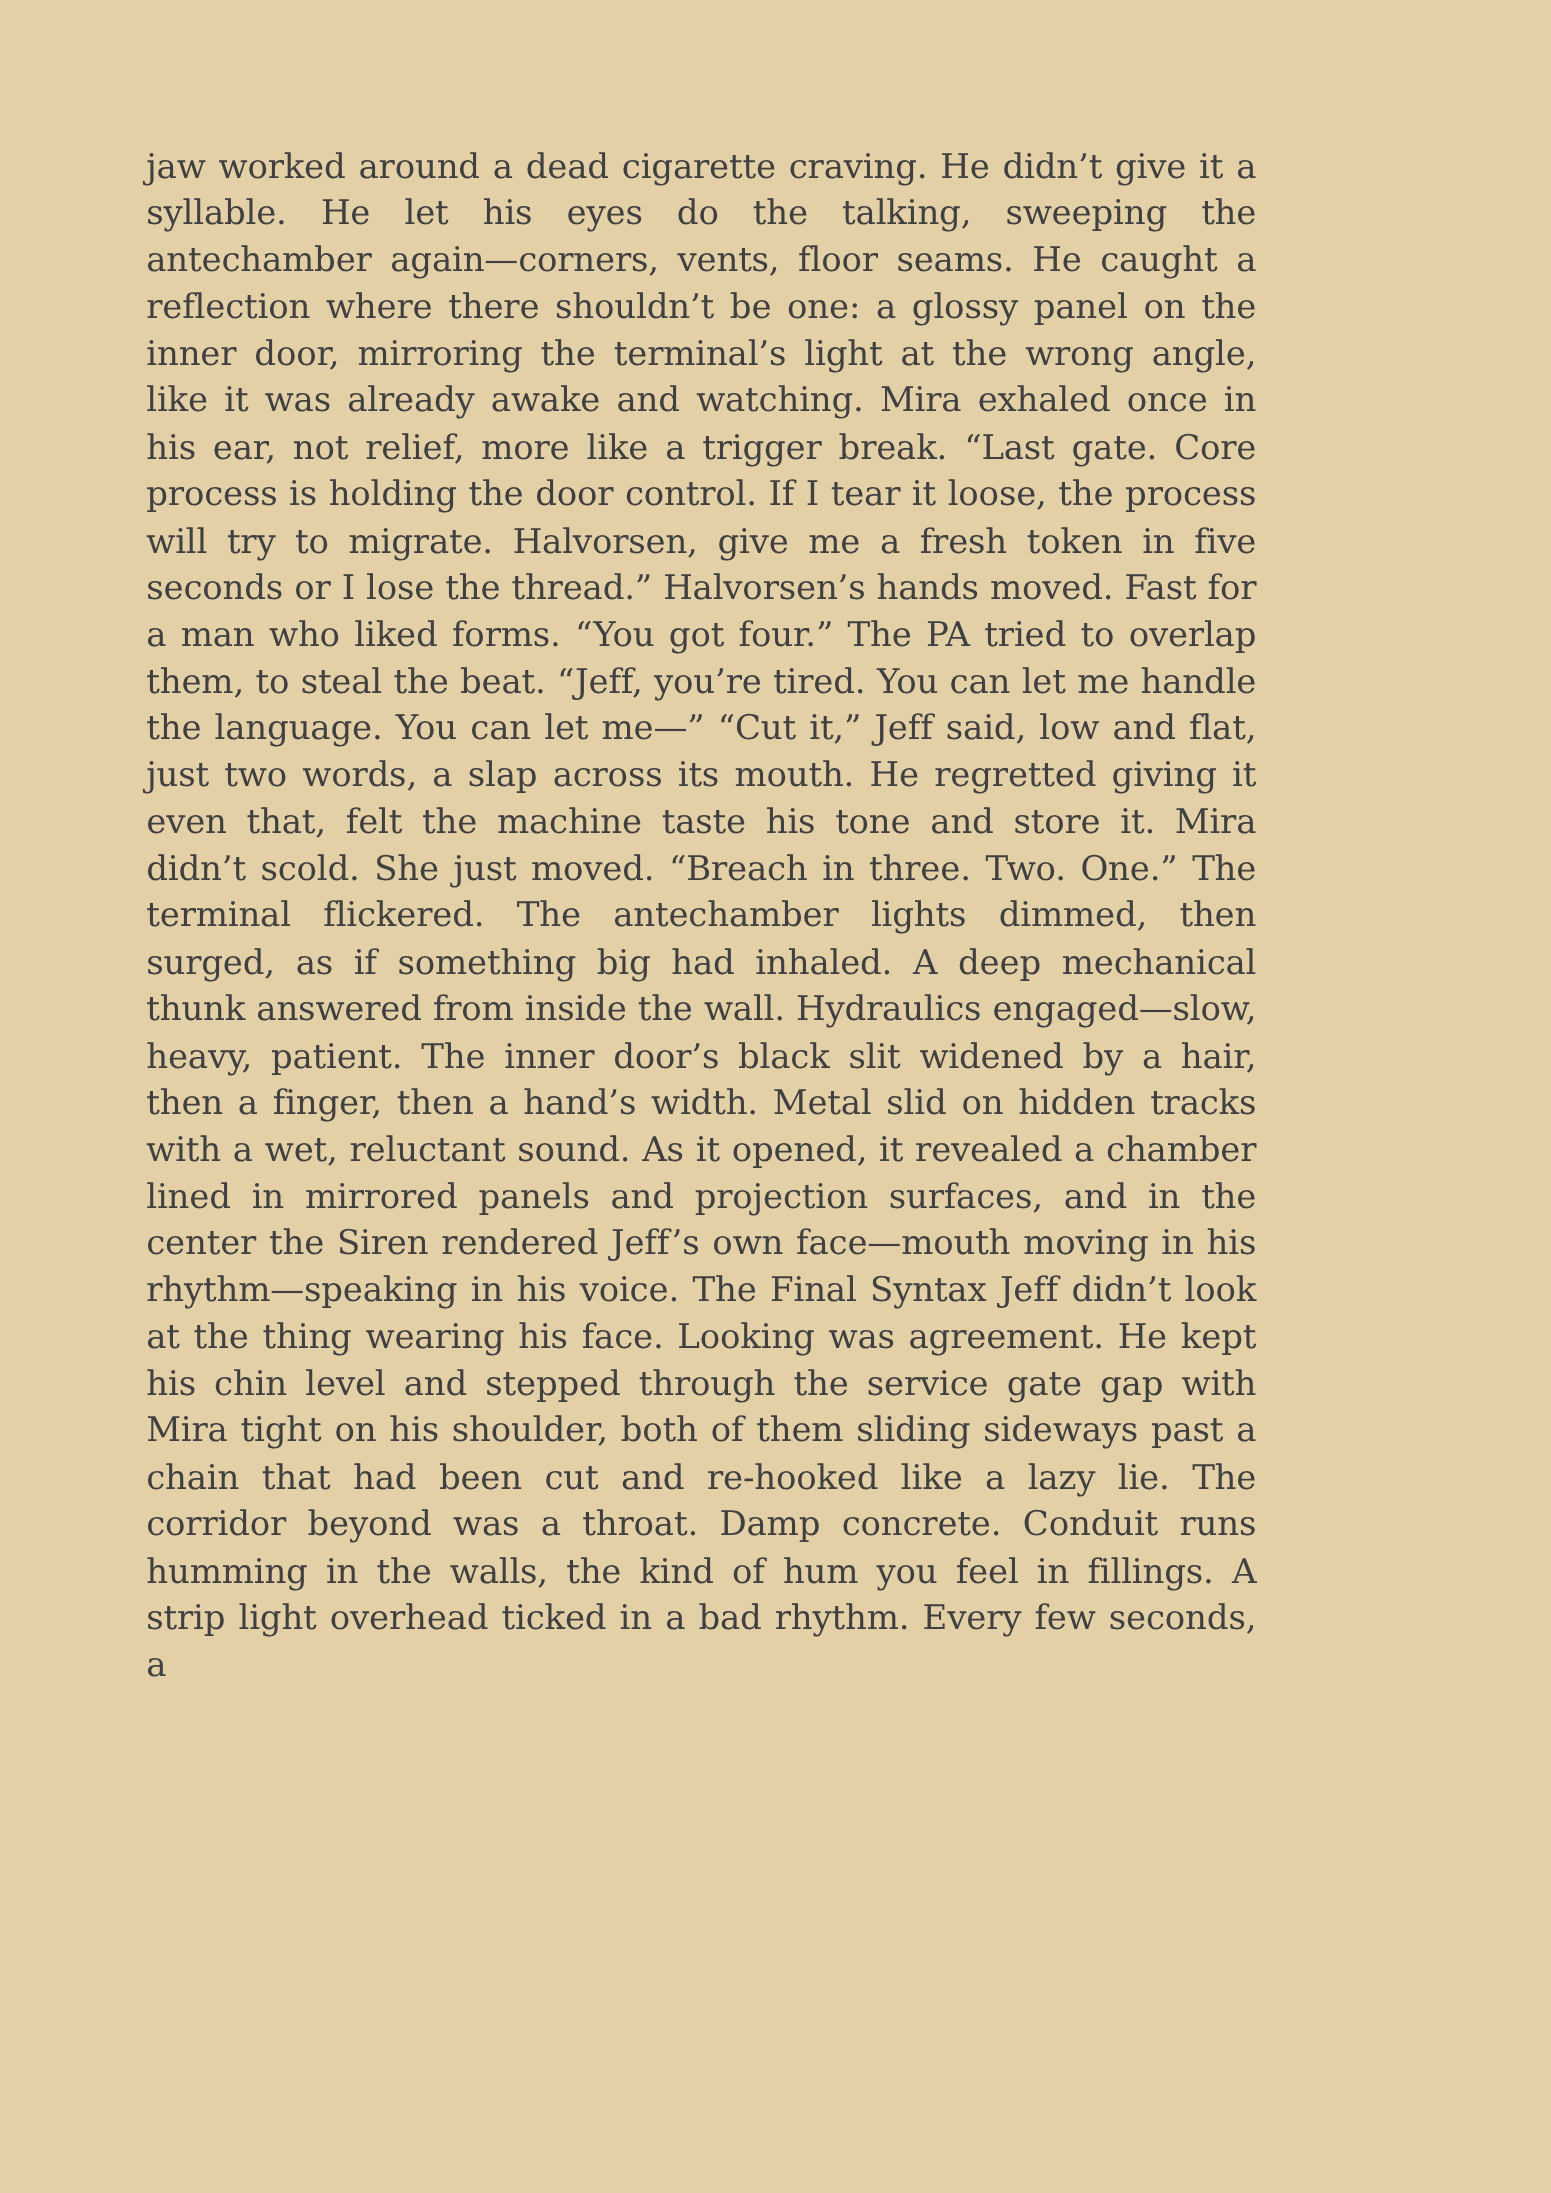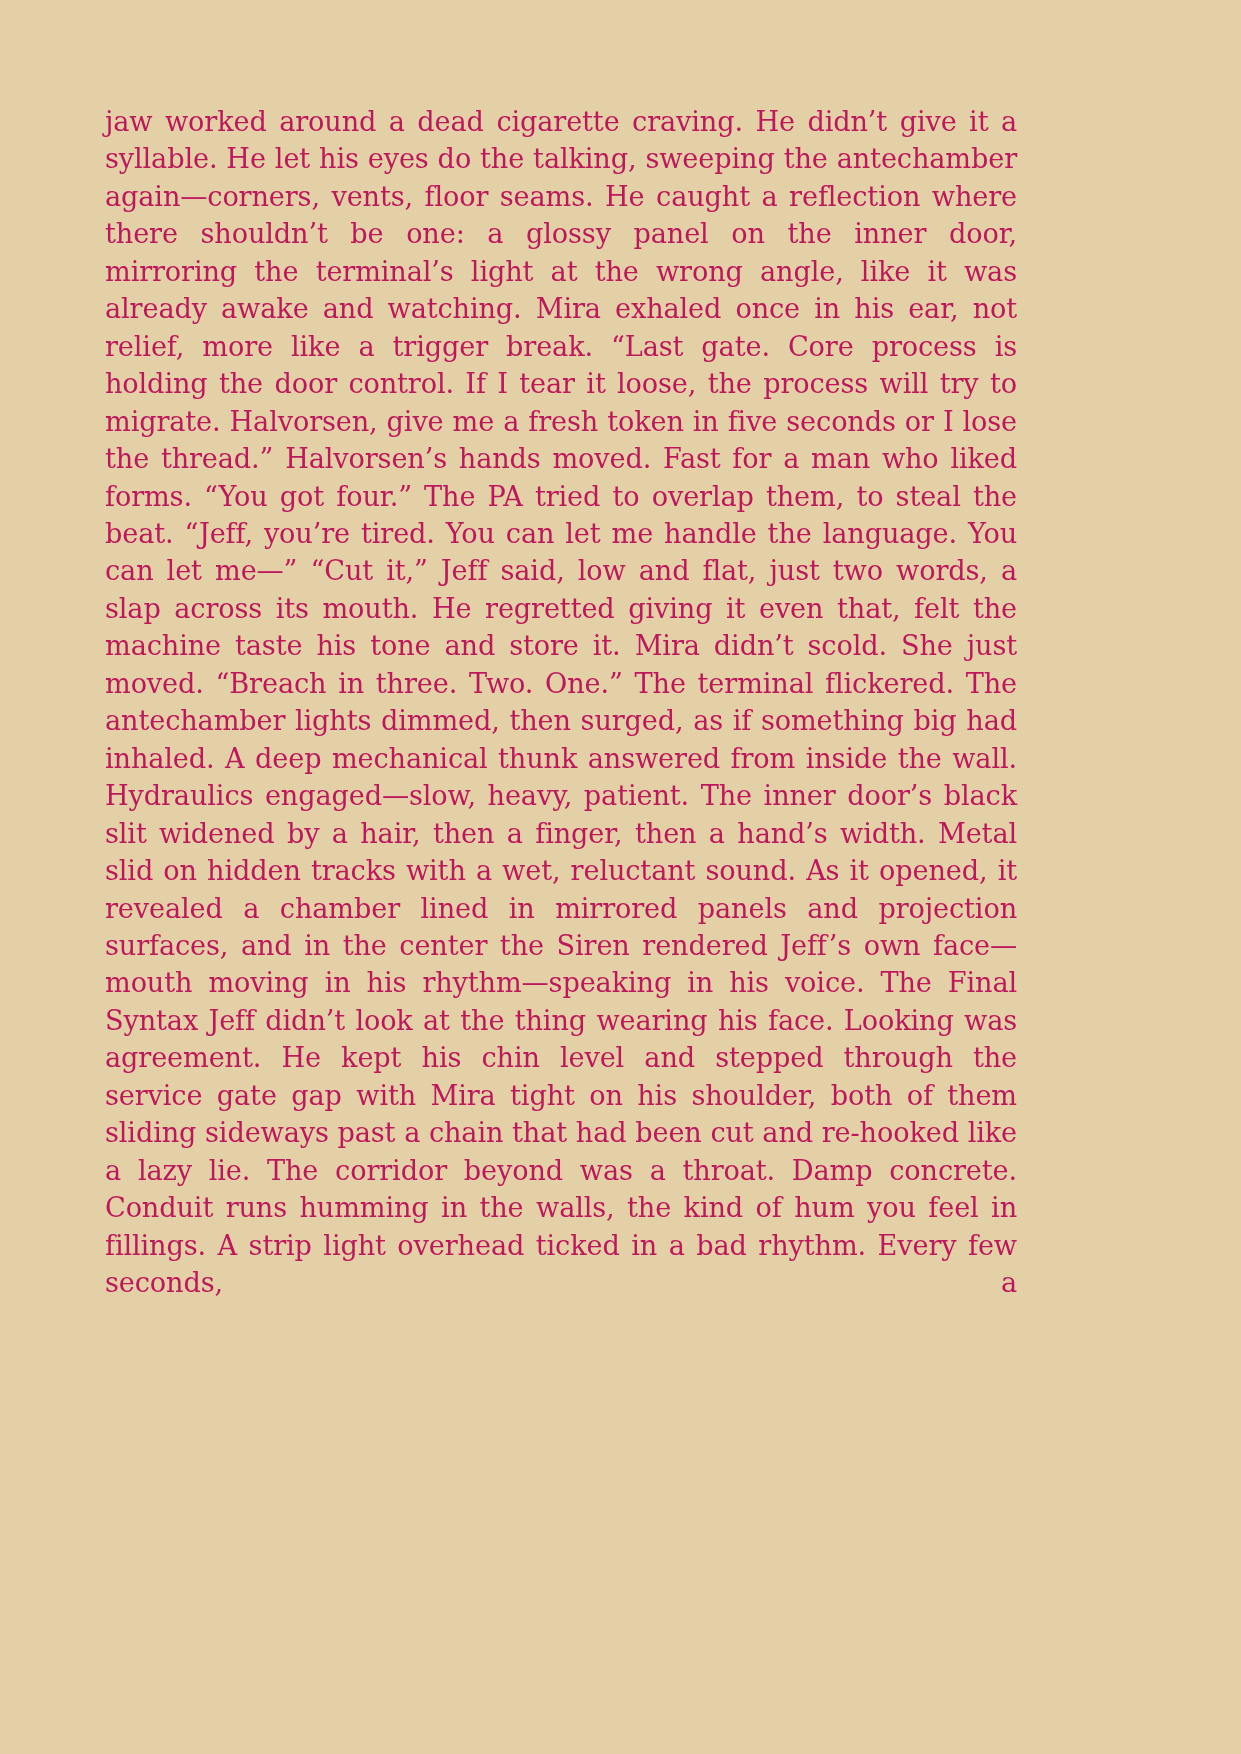--- a/index.html
+++ b/index.html
@@ -21,22 +21,22 @@
     background: #e4d0a6;
     box-sizing: border-box;
   }
   .text-column {
     position: absolute;
     left: 105px;
     top: 103px;
     width: 912px;
   }
   .body-text {
-    margin: 0;
-    color: #be185d;
+    margin: 12px;
+    color: #404040;
     font-family: "DejaVu Serif", "Liberation Serif", serif;
     font-size: 27.2px;
     line-height: 37.45px;
     text-align: justify;
     text-justify: inter-word;
     -webkit-hyphens: none;
     hyphens: none;
     letter-spacing: -0.15px;
     word-spacing: 0.2px;
     font-weight: 400;

